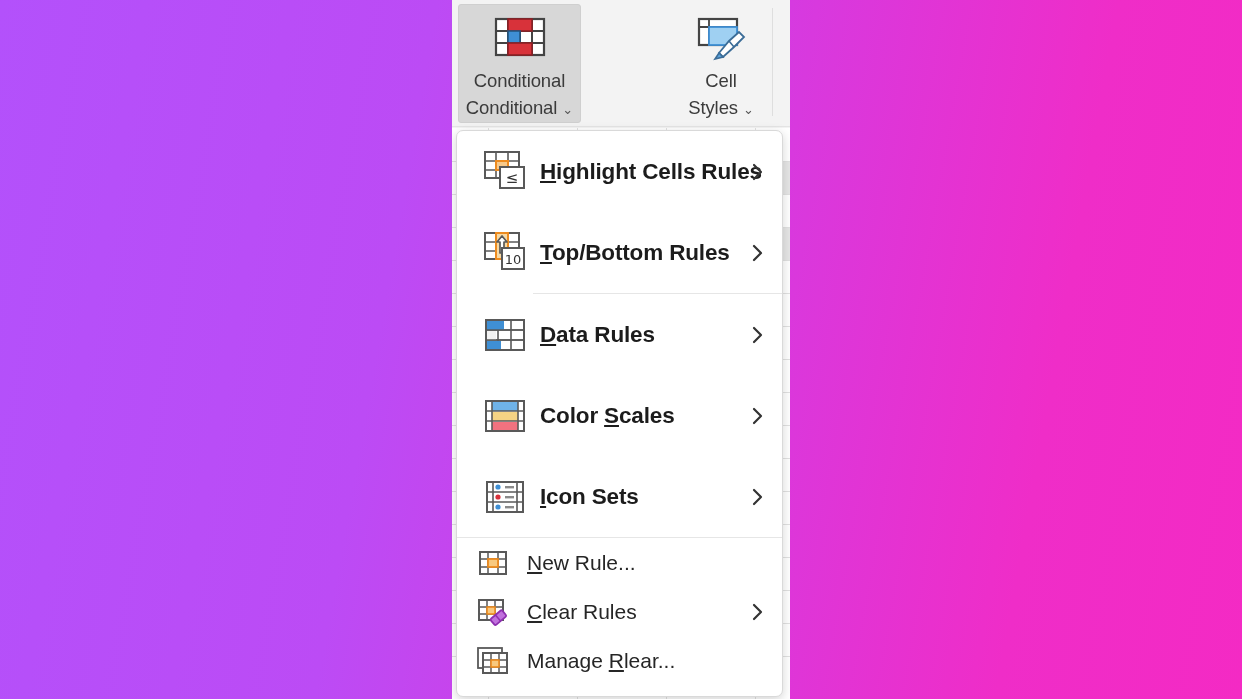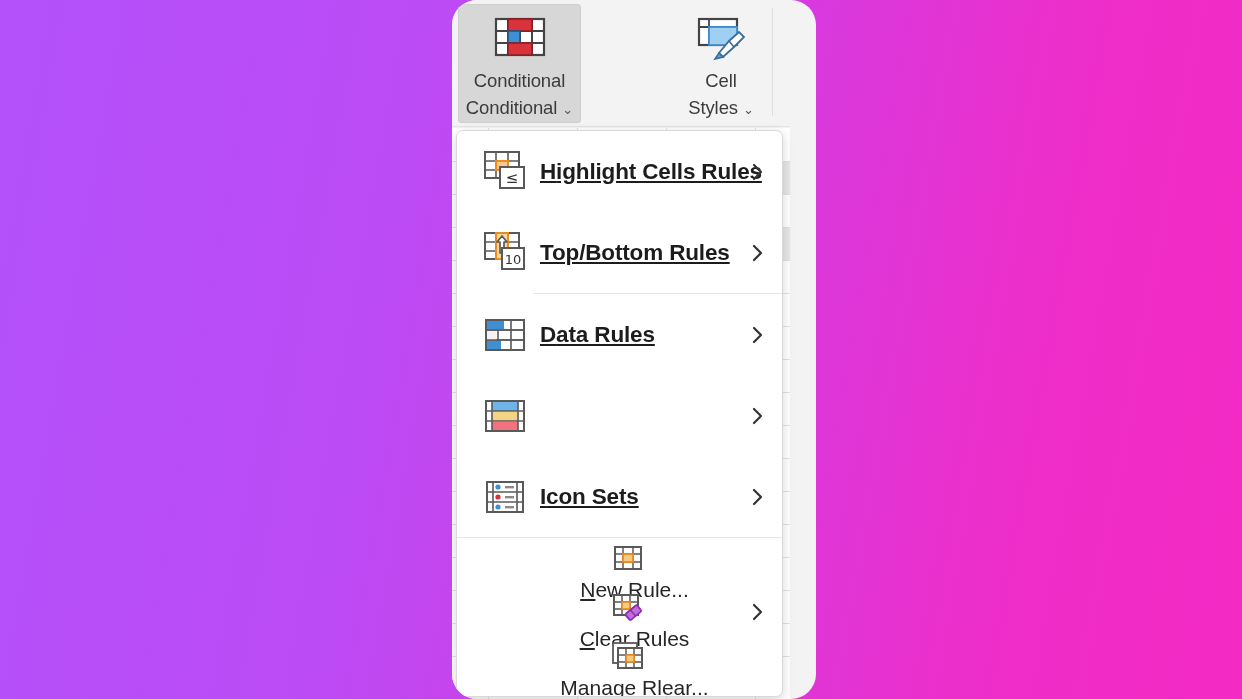--- a/index.html
+++ b/index.html
@@ -10,24 +10,23 @@
   }
   body {
     background: linear-gradient(100deg, #b351fb 0%, #bc4bf5 32%, #d63ae0 58%, #ef2dc8 82%, #f42ac4 100%);
     position: relative;
   }
 
   
   #app-window {
     position: absolute;
     left: 452px; top: 0;
-    width: 364px; height: 699px;
+    width: 338px; height: 699px;
     background: #f3f3f3;
     overflow: hidden;
-    border-radius: 25px;
   }
 
   
   #ribbon {
     position: absolute;
     left: 0; top: 0;
     width: 338px; height: 127px;
     background: #f3f3f3;
     border-bottom: 1px solid #e4e4e4;
   }
@@ -81,32 +80,32 @@
     overflow: hidden;
   }
   .menu-item {
     position: relative;
     display: flex;
     align-items: center;
     cursor: pointer;
     user-select: none;
   }
   .menu-item.big   { height: 81px; padding-left: 25px; }
-  .menu-item.small { height: 49px; padding-left: 16px; flex-direction: column; }
+  .menu-item.small { height: 49px; padding-left: 16px; }
 
   .mi-icon { width: 46px; flex: 0 0 46px; display:flex; align-items:center; justify-content:center; }
   .menu-item.small .mi-icon { width: 40px; flex: 0 0 40px; }
 
   .mi-label {
     margin-left: 12px;
     font-size: 22px;
     color: #1c1c1c;
     white-space: nowrap;
   }
-  .menu-item.big .mi-label { font-weight: bold; font-size: 22.5px; letter-spacing: -0.15px; text-decoration: underline; }
+  .menu-item.big .mi-label { font-weight: bold; font-size: 22.5px; letter-spacing: -0.15px; }
   .menu-item.small .mi-label { font-weight: normal; font-size: 21px; color: #262626; margin-left: 14px; }
   .mi-label u { text-decoration: underline; text-underline-offset: 2px; }
 
   .mi-arrow {
     position: absolute;
     right: 18px;
     top: 50%;
     transform: translateY(-50%);
     width: 12px; height: 20px;
   }
@@ -296,20 +295,23 @@
           <rect x="4" y="7" width="38" height="30" fill="#ffffff" stroke="#595959" stroke-width="2"></rect>
           <rect x="10" y="8" width="26" height="9" fill="#6fb3e8"></rect>
           <rect x="10" y="18" width="26" height="9" fill="#f5d384"></rect>
           <rect x="10" y="28" width="26" height="8" fill="#f2727f"></rect>
           <line x1="4" y1="17" x2="42" y2="17" stroke="#595959" stroke-width="1.6"></line>
           <line x1="4" y1="27" x2="42" y2="27" stroke="#595959" stroke-width="1.6"></line>
           <line x1="10" y1="7" x2="10" y2="37" stroke="#595959" stroke-width="1.6"></line>
           <line x1="36" y1="7" x2="36" y2="37" stroke="#595959" stroke-width="1.6"></line>
         </svg>
       </div>
+      <div class="mi-label">
+        <span>Color </span><u>S</u><span>cales</span>
+      </div>
       <span class="mi-arrow">
         <svg width="12" height="20" viewBox="0 0 12 20">
             <polyline points="2,3 9,10 2,17" fill="none" stroke="#333" stroke-width="2.2" stroke-linecap="round" stroke-linejoin="round"></polyline>
           </svg>
       </span>
     </div>
 
     <div class="menu-item big">
       <div class="mi-icon">
         <svg width="46" height="44" viewBox="0 0 46 44">

